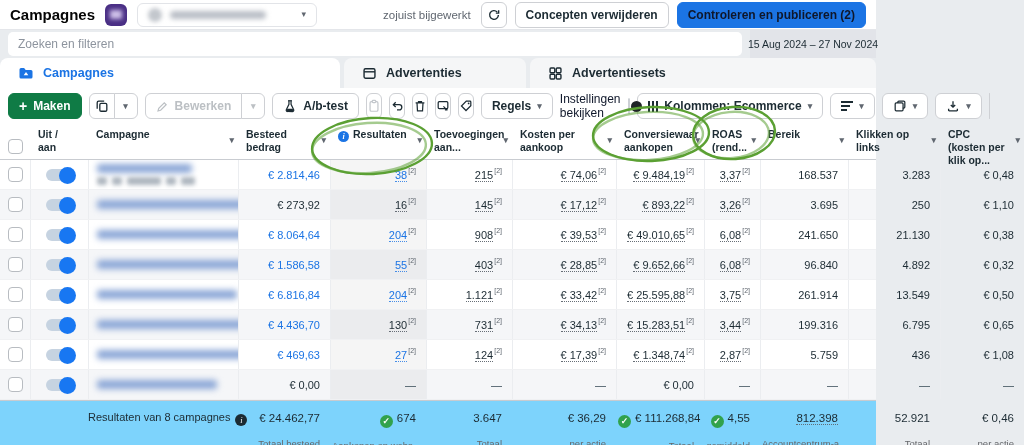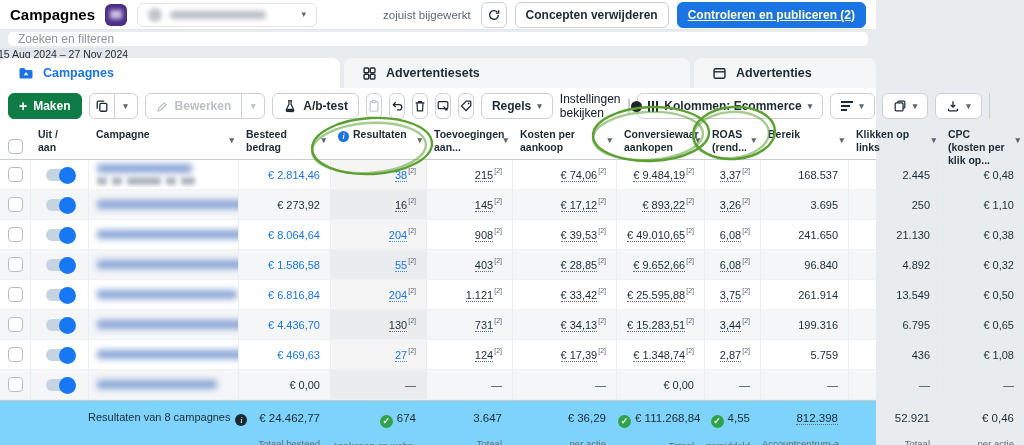--- a/index.html
+++ b/index.html
@@ -18,24 +18,24 @@
   .acct { height:24px; background:#fff; border:1px solid #e2e4e8; border-radius:6px;
     display:flex; align-items:center; gap:8px; padding:0 10px; width:180px; }
   .blob { display:inline-block; background:#b9bec6; border-radius:4px; filter:blur(2.5px); }
   .acct .av { width:14px; height:14px; border-radius:50%; background:#c3c7cd; filter:blur(2px); }
   .topbar-right { margin-left:auto; display:flex; align-items:center; gap:8px; }
   .updated { font-size:11.5px; color:#606770; margin-right:2px; }
   .btn { height:26px; border:1px solid #ced0d4; background:#fff; border-radius:6px;
     display:inline-flex; align-items:center; justify-content:center; gap:6px;
     padding:0 10px; font-size:12px; font-weight:600; color:#1c2b33; cursor:pointer; white-space:nowrap; }
   .btn.icon-only { width:26px; padding:0; }
-  .btn.primary { background:#1b74e4; border-color:#1b74e4; color:#fef9c3;text-decoration:underline; }
+  .btn.primary { background:#1b74e4; border-color:#1b74e4; color:#0f172a; }
 
   
-  .filterrow { height:28px; display:flex; align-items:stretch; background:#e9ecef;flex-direction:column; }
+  .filterrow { height:28px; display:flex; align-items:stretch; background:#e9ecef; }
   .search { flex:1; margin:2px 8px 2px 8px; border:none; border-radius:5px;
     background:#fff; padding:0 10px; font-size:12px; color:#1c2b33; outline:none; }
   .search::placeholder { color:#8d949e; }
   .daterange { width:126px; background:#e2e4e9; display:flex; align-items:center;
     justify-content:center; font-size:10.5px; color:#1c2b33; white-space:nowrap; padding:0 4px; }
 
   
   .tabs { height:30px; display:flex; gap:4px; background:#e9ecef; }
   .tab { display:flex; align-items:center; gap:9px; padding-left:18px;
     font-size:12.5px; font-weight:700; color:#1c2b33; background:#f5f6f7;
@@ -168,39 +168,39 @@
   <div class="tabs">
     <div class="tab t1 active">
       <span>
         <svg class="ic" width="16" height="16" viewBox="0 0 16 16">
             <path d="M1.5 4.5A1.5 1.5 0 0 1 3 3h3.1l1.6 1.9H13A1.5 1.5 0 0 1 14.5 6.4V12A1.5 1.5 0 0 1 13 13.5H3A1.5 1.5 0 0 1 1.5 12z" fill="#1b74e4"></path>
             <path d="M8 7.1l2.3 3.2H5.7z" fill="#fff"></path>
           </svg>
       </span>
       <span>Campagnes</span>
     </div>
+    <div class="tab t3">
+      <span>
+        <svg class="ic" width="15" height="15" viewBox="0 0 16 16" fill="none" stroke="#1c2b33" stroke-width="1.5">
+            <rect x="2.2" y="3" width="11.6" height="10" rx="1.5"></rect>
+            <path d="M2.2 6.2h11.6"></path>
+          </svg>
+      </span>
+      <span>Advertenties</span>
+    </div>
     <div class="tab t2">
       <span>
         <svg class="ic" width="15" height="15" viewBox="0 0 16 16" fill="none" stroke="#1c2b33" stroke-width="1.5">
             <rect x="2.2" y="2.2" width="5" height="5" rx="1"></rect>
             <rect x="8.8" y="2.2" width="5" height="5" rx="1"></rect>
             <rect x="2.2" y="8.8" width="5" height="5" rx="1"></rect>
             <rect x="8.8" y="8.8" width="5" height="5" rx="1"></rect>
           </svg>
       </span>
       <span>Advertentiesets</span>
-    </div>
-    <div class="tab t3">
-      <span>
-        <svg class="ic" width="15" height="15" viewBox="0 0 16 16" fill="none" stroke="#1c2b33" stroke-width="1.5">
-            <rect x="2.2" y="3" width="11.6" height="10" rx="1.5"></rect>
-            <path d="M2.2 6.2h11.6"></path>
-          </svg>
-      </span>
-      <span>Advertenties</span>
     </div>
   </div>
 
   <div class="toolbar">
     <button class="btn green">
       <span style="font-size:14px;font-weight:700;">+</span>
       <span>Maken</span>
     </button>
     <span class="split">
       <button class="btn icon-only seg1">
@@ -361,21 +361,21 @@
             <i class="dots"></i>
           </span>
         </div>
     <div class="c num"><span class="v blue">€ 2.814,46</span></div>
     <div class="c num res"><span class="v blue dot">38</span><sup class="ref">[2]</sup><span class="sub">Aankopen op we...</span></div>
     <div class="c num"><span class="v dot">215</span><sup class="ref">[2]</sup></div>
     <div class="c num"><span class="v dot">€ 74,06</span><sup class="ref">[2]</sup></div>
     <div class="c num"><span class="v dot">€ 9.484,19</span><sup class="ref">[2]</sup></div>
     <div class="c num"><span class="v dot">3,37</span><sup class="ref">[2]</sup></div>
     <div class="c num"><span class="v">168.537</span></div>
-    <div class="c num"><span class="v">2.445</span></div>
+    <div class="c num"><span class="v">3.283</span></div>
     <div class="c num"><span class="v">€ 0,48</span></div>
   </div>
       <div class="grid trow alt">
     <div class="c ccb">
           <span class="cb"></span>
         </div>
     <div class="c ctg">
           <span class="tgl">
             <i></i>
           </span>

